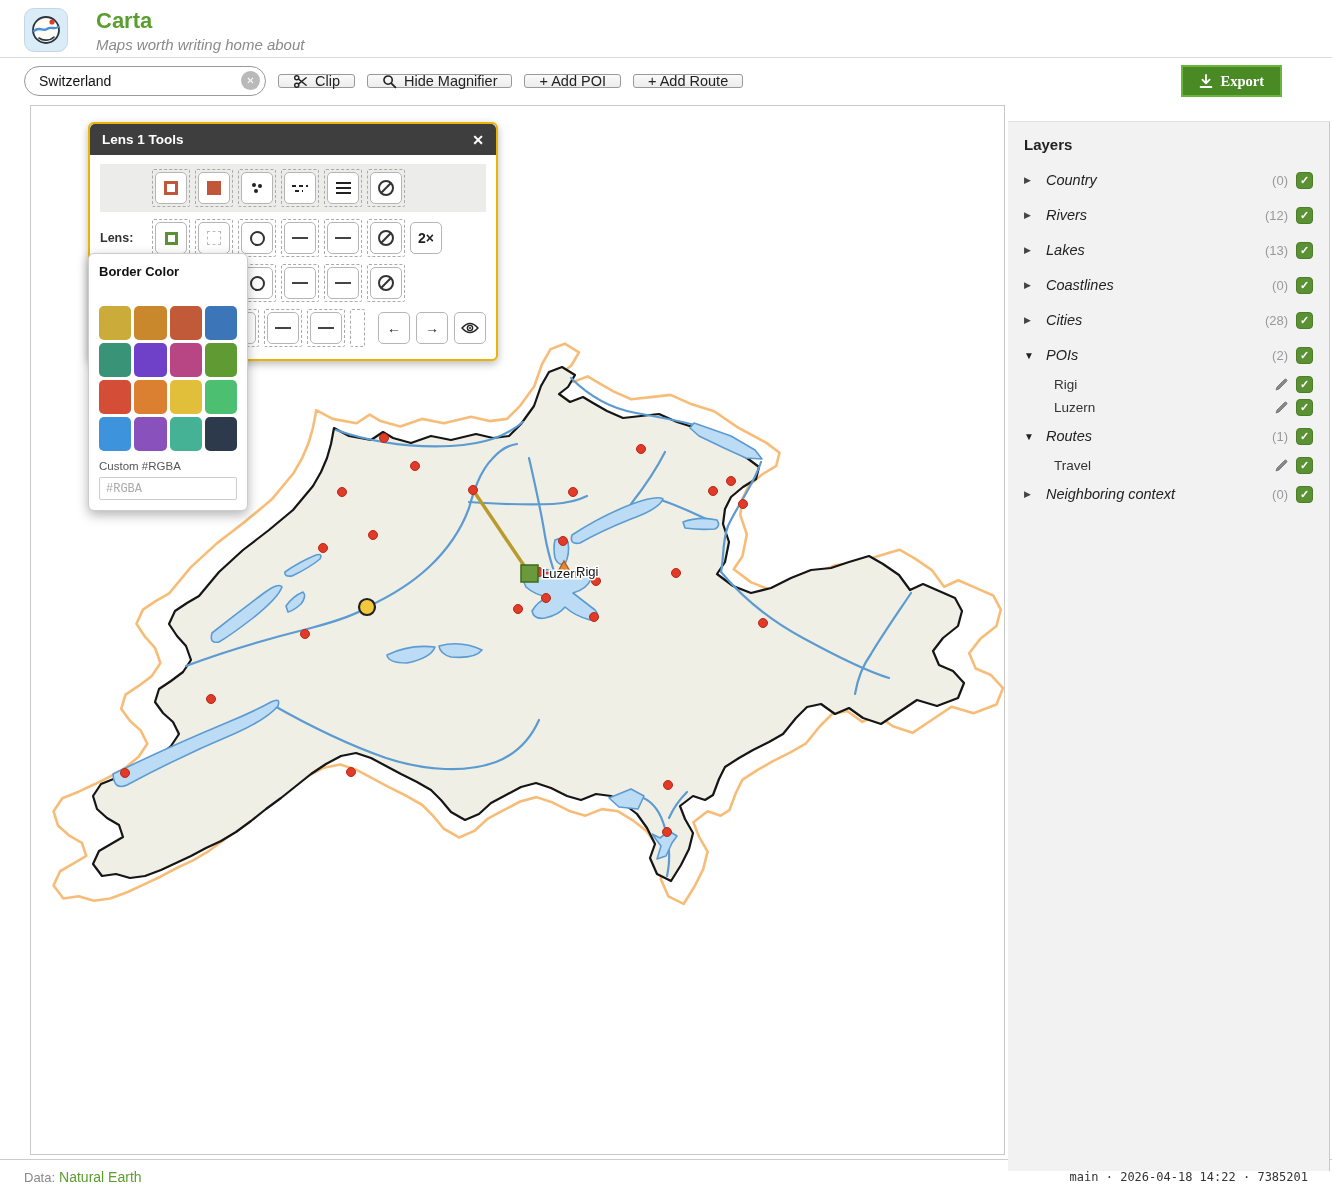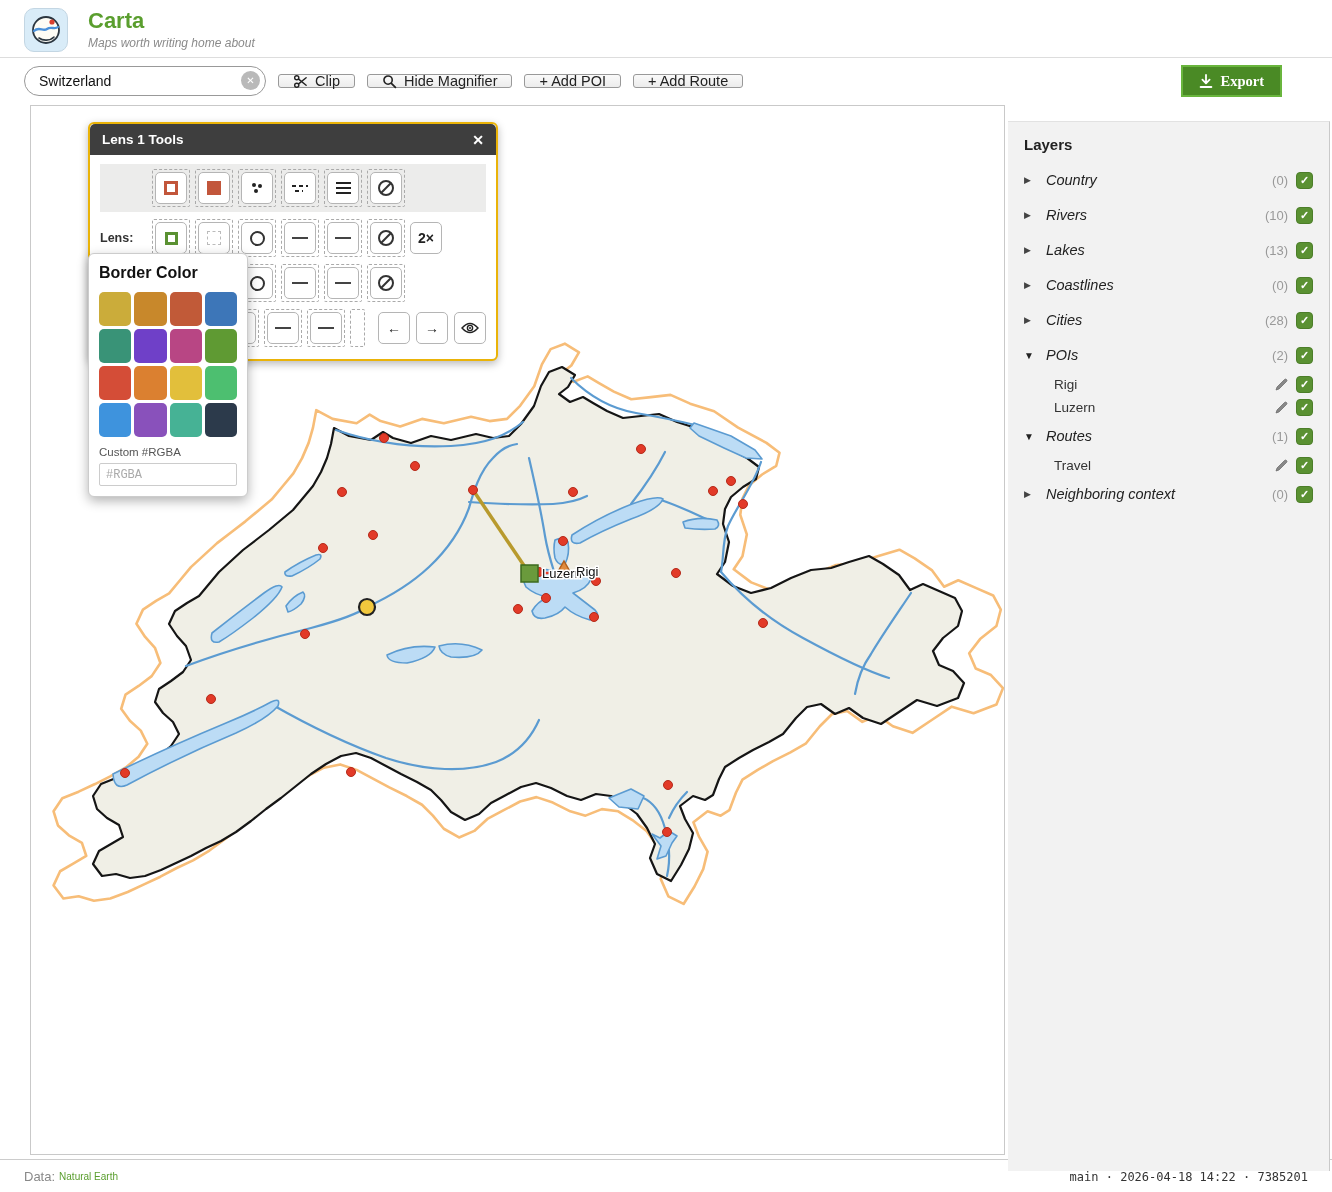--- a/index.html
+++ b/index.html
@@ -1,23 +1,23 @@
 <!DOCTYPE html>
 <html><head>
 <meta charset="utf-8">
 <style>
   * { box-sizing: border-box; margin: 0; padding: 0; }
   html,body { width:1332px; height:1192px; background:#fff; font-family:"Liberation Sans",sans-serif; color:#222; overflow:hidden; }
 
   
-  .header { display:flex; align-items:flex-start; gap:20px; padding:8px 0 6px 24px; border-bottom:1px solid #ddd; height:58px; }
+  .header { display:flex; align-items:flex-start; gap:28px; padding:8px 0 6px 24px; border-bottom:1px solid #ddd; height:58px; }
   .logo { width:44px; height:44px; border-radius:10px; background:#d9ecf8; border:1px solid #c3d6e3; display:flex; align-items:center; justify-content:center; }
   .title-block { display:flex; flex-direction:column; }
   .app-title { font-size:22px; font-weight:bold; color:#5a9e2e; line-height:26px; }
-  .tagline { font-size:12px; font-style:italic; color:#8a8a8a; margin-top:2px; }
+  .tagline { font-size:15px; font-style:italic; color:#8a8a8a; margin-top:2px; }
 
   
   .toolbar { display:flex; align-items:center; gap:12px; padding:8px 24px 8px 24px; height:46px; }
   .search-wrap { position:relative; width:242px; }
   .search-input { width:100%; height:30px; border:1px solid #999; border-radius:16px; padding:0 32px 0 14px; font-size:14px; font-family:inherit; color:#111; outline:none; background:#fff; }
   .clear-btn { position:absolute; right:6px; top:5px; width:19px; height:19px; border-radius:50%; background:#b9b9b9; color:#fff; font-size:10px; line-height:19px; text-align:center; border:none; cursor:pointer; }
   .btn { height:14px; padding:0 14px; background:linear-gradient(#fafafa,#ececec); border:1px solid #999; border-radius:3px; font-size:14.5px; color:#222; display:inline-flex; align-items:center; gap:7px; cursor:pointer; font-family:inherit; }
   .export-btn { margin-left:auto; margin-right:26px; height:32px; padding:0 16px; background:#4a8a25; border:2px solid #69b53d; border-radius:0; color:#fff; font-size:14.5px; font-weight:bold; display:inline-flex; align-items:center; gap:8px; cursor:pointer; font-family:Liberation Serif, serif; }
 
   
@@ -61,31 +61,31 @@
   .ic-sq-dash { width:14px; height:14px; border:1.5px dashed #bbb; }
   .ic-circle { width:15px; height:15px; border:2px solid #333; border-radius:50%; }
   .ic-line { width:16px; height:2.5px; background:#444; }
   .ic-nocircle { position:relative; width:16px; height:16px; border:2px solid #333; border-radius:50%; }
   .ic-nocircle::after { content:""; position:absolute; left:-1px; top:5px; width:14px; height:2px; background:#333; transform:rotate(-45deg); }
   .ic-hamburger { display:flex; flex-direction:column; gap:2.5px; }
   .ic-hamburger i { display:block; width:15px; height:2.5px; background:#222; }
 
   
   .color-popup { position:absolute; left:57px; top:147px; width:160px; background:#fff; border:1px solid #ccc; border-radius:6px; box-shadow:0 4px 12px rgba(0,0,0,.3); padding:10px; z-index:10; }
-  .color-title { font-size:16px; font-weight:bold; color:#111; margin-bottom:10px; }
+  .color-title { font-size:13px; font-weight:bold; color:#111; margin-bottom:27px; }
   .swatch-grid { display:grid; grid-template-columns:repeat(4,1fr); gap:3px; }
   .swatch { height:34px; border-radius:5px; cursor:pointer; border:none; }
   .custom-label { font-size:11.5px; color:#555; margin:9px 0 5px 0; }
   .rgba-input { width:100%; height:23px; border:1px solid #ccc; border-radius:2px; padding:0 6px; font-family:"Liberation Mono",monospace; font-size:12px; color:#333; outline:none; }
   .rgba-input::placeholder { color:#aaa; }
 
   
   .footer { border-top:1px solid #ccc; margin-top:3px; display:flex; align-items:center; padding:9px 24px 0 24px; }
   .data-label { font-size:13px; color:#888; }
-  .data-link { font-size:10px; color:#5a9e2e; margin-left:4px; text-decoration:none; cursor:pointer; }
+  .data-link { font-size:14px; color:#5a9e2e; margin-left:4px; text-decoration:none; cursor:pointer; }
   .build-info { margin-left:auto; font-family:"DejaVu Sans Mono",monospace; font-size:12px; color:#333; }
 
   
   .poi-text { font-size:13px; fill:#111; paint-order:stroke; stroke:#fff; stroke-width:3px; font-family:"Liberation Sans",sans-serif; }
 </style>
 </head>
 <body>
 
 <div class="header">
   <div class="logo">
@@ -415,21 +415,21 @@
       <span class="layer-right">
           <span class="layer-count">(0)</span>
           <span class="checkbox">✓</span>
         </span>
     </div>
 
     <div class="layer-row">
       <span class="caret">▶</span>
       <span class="layer-label">Rivers</span>
       <span class="layer-right">
-          <span class="layer-count">(10)</span>
+          <span class="layer-count">(12)</span>
           <span class="checkbox">✓</span>
         </span>
     </div>
 
     <div class="layer-row">
       <span class="caret">▶</span>
       <span class="layer-label">Lakes</span>
       <span class="layer-right">
           <span class="layer-count">(13)</span>
           <span class="checkbox">✓</span>

